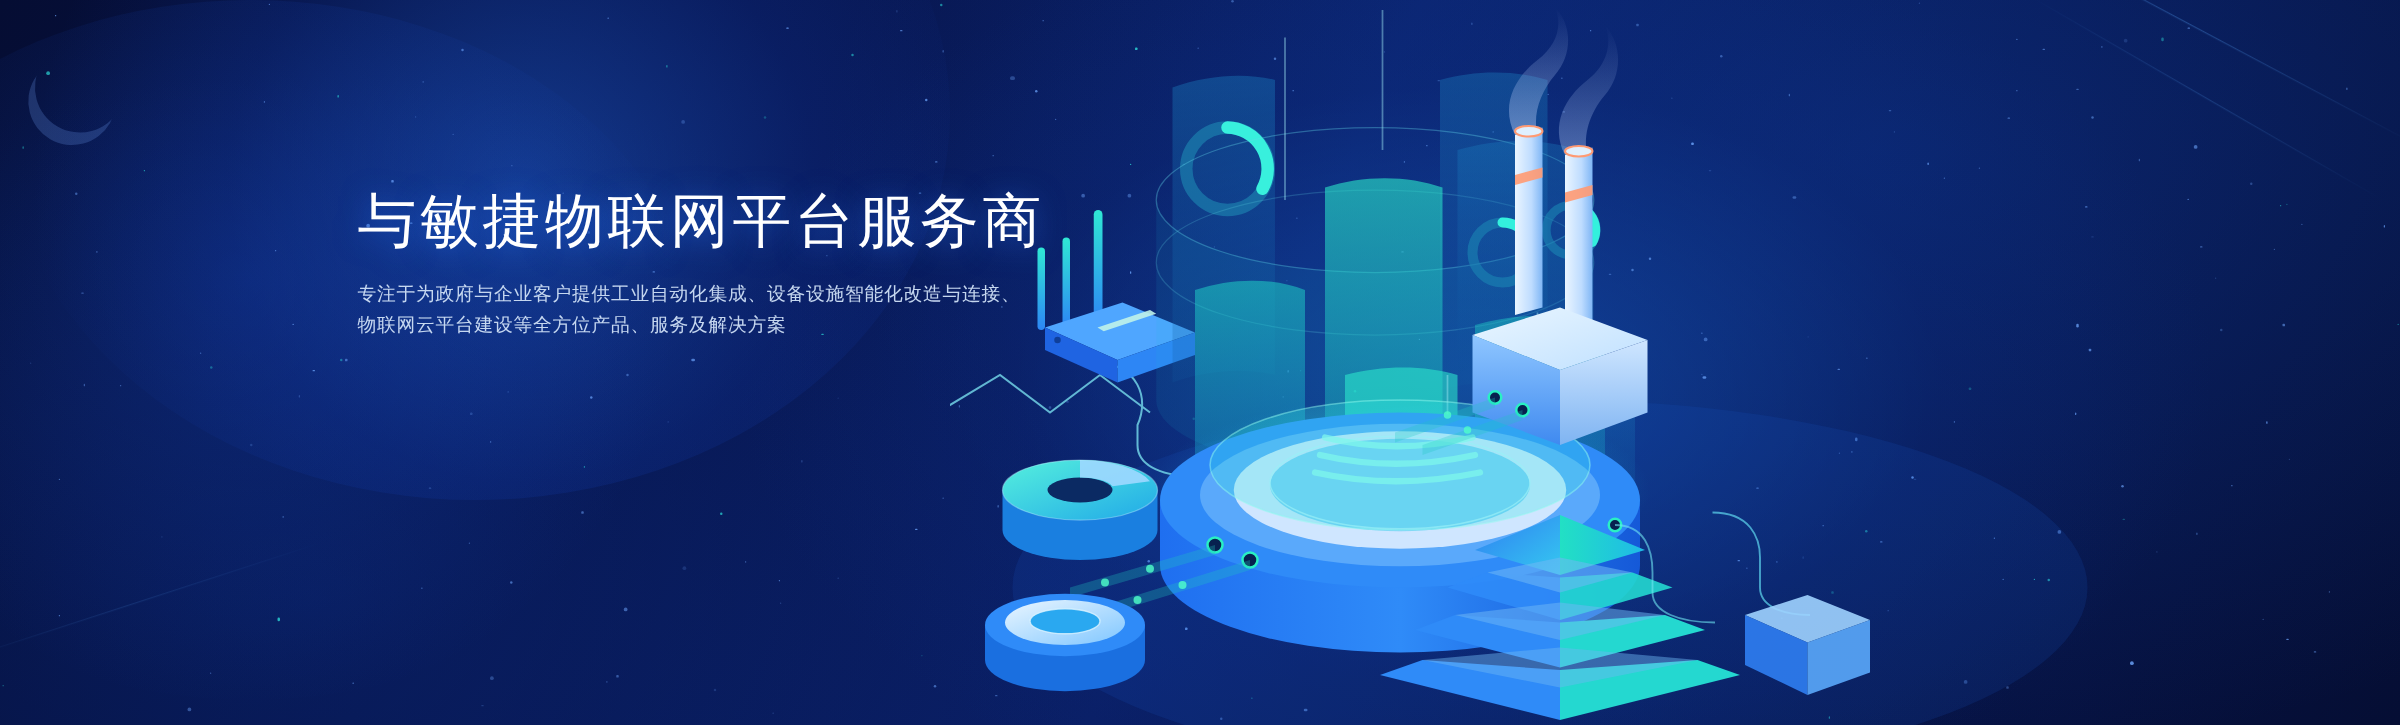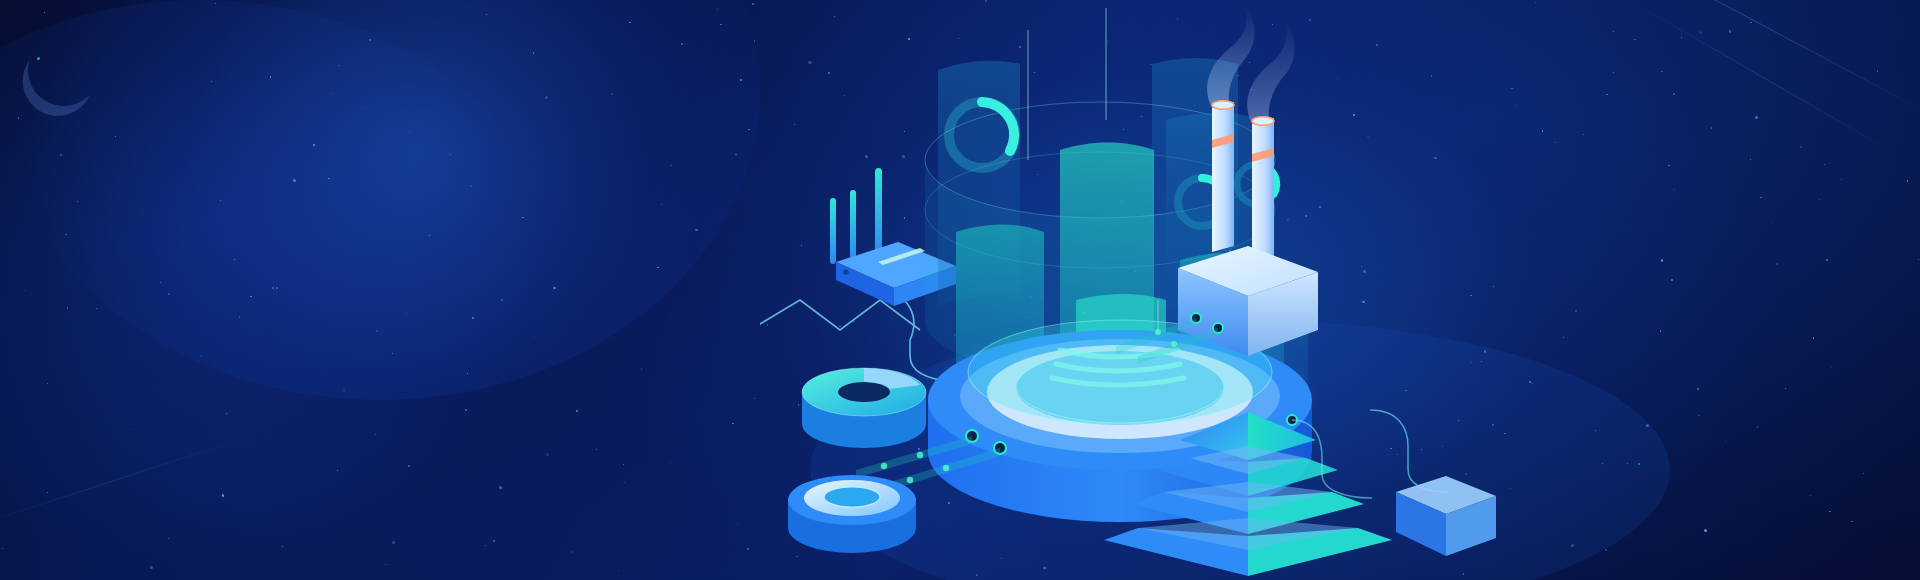--- a/index.html
+++ b/index.html
@@ -307,20 +307,25 @@
       <div class="star" style="left: 1039.5px; top: 295.8px; width: 1.4px; height: 1.4px; opacity: 0.28; background: rgb(46, 230, 224);"></div>
       <div class="star" style="left: 493.4px; top: 540.3px; width: 1.4px; height: 1.4px; opacity: 0.44;"></div>
     </div>
 
   <div class="streak" style="right:-40px;top:18px;width:420px;transform:rotate(28deg);opacity:.55"></div>
   <div class="streak" style="right:-10px;top:78px;width:330px;transform:rotate(30deg);opacity:.35"></div>
   <div class="streak" style="left:-60px;bottom:96px;width:330px;transform:rotate(-18deg);opacity:.25"></div>
 
   <div class="copy">
     <div class="title">
+      <span class="t2">与敏捷物联网平台服务商</span>
+    </div>
+    <div class="subtitle">
+      <span>专注于为政府与企业客户提供工业自动化集成、设备设施智能化改造与连接、</span>
+      <span>物联网云平台建设等全方位产品、服务及解决方案</span>
     </div>
   </div>
 
   <div class="art">
     <svg width="1160" height="580" viewBox="0 0 1160 580" xmlns="http://www.w3.org/2000/svg">
       <defs>
         <linearGradient id="gPanel" x1="0" y1="0" x2="0" y2="1">
           <stop offset="0%" stop-color="#1fd7c8" stop-opacity=".52"></stop>
           <stop offset="100%" stop-color="#1aa0d8" stop-opacity=".30"></stop>
         </linearGradient>

